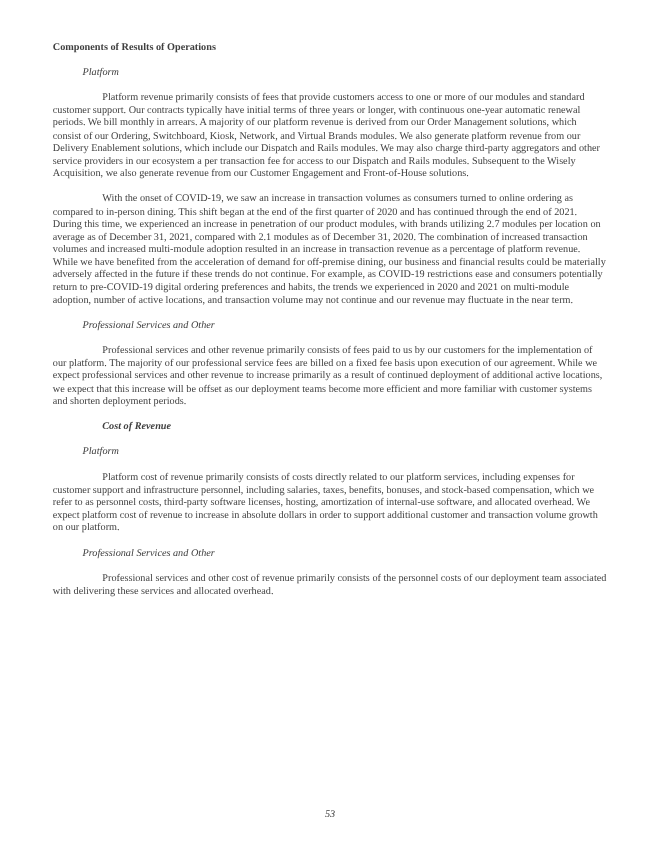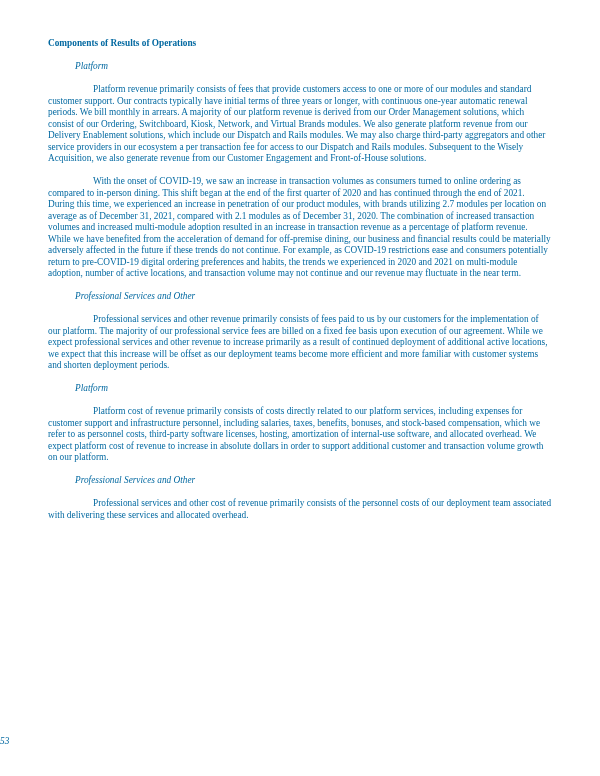--- a/index.html
+++ b/index.html
@@ -8,21 +8,21 @@
     background: #ffffff;
   }
   .page {
     position: relative;
     width: 600px;
     height: 776px;
     background: #ffffff;
     box-sizing: border-box;
     padding: 38px 48px 0 48px;
     font-family: "Liberation Serif", "DejaVu Serif", serif;
-    color: #0369a1;
+    color: #404040;
     overflow: hidden;
   }
   .block {
     font-size: 9.3px;
     line-height: 11.5px;
     margin: 0 0 11.5px 0;
     text-align: left;
   }
   .h1 {
     font-weight: bold;
@@ -37,35 +37,36 @@
     margin-left: 27px;
   }
   .p {
     text-indent: 45px;
   }
   .page-number {
     position: absolute;
     left: 0;
     top: 736px;
     width: 100%;
-    text-align: left;
+    text-align: center;
     font-size: 9.3px;
     font-style: italic;
   }
 </style>
 </head>
 <body>
 
 <div class="page">
   <div>
       <div class="block h1">Components of Results of Operations</div>
       <div class="block h3">Platform</div>
       <div class="block p">Platform revenue primarily consists of fees that provide customers access to one or more of our modules and standard customer support. Our contracts typically have initial terms of three years or longer, with continuous one-year automatic renewal periods. We bill monthly in arrears. A majority of our platform revenue is derived from our Order Management solutions, which consist of our Ordering, Switchboard, Kiosk, Network, and Virtual Brands modules. We also generate platform revenue from our Delivery Enablement solutions, which include our Dispatch and Rails modules. We may also charge third-party aggregators and other service providers in our ecosystem a per transaction fee for access to our Dispatch and Rails modules. Subsequent to the Wisely Acquisition, we also generate revenue from our Customer Engagement and Front-of-House solutions.</div>
       <div class="block p">With the onset of COVID-19, we saw an increase in transaction volumes as consumers turned to online ordering as compared to in-person dining. This shift began at the end of the first quarter of 2020 and has continued through the end of 2021. During this time, we experienced an increase in penetration of our product modules, with brands utilizing 2.7 modules per location on average as of December 31, 2021, compared with 2.1 modules as of December 31, 2020. The combination of increased transaction volumes and increased multi-module adoption resulted in an increase in transaction revenue as a percentage of platform revenue. While we have benefited from the acceleration of demand for off-premise dining, our business and financial results could be materially adversely affected in the future if these trends do not continue. For example, as COVID-19 restrictions ease and consumers potentially return to pre-COVID-19 digital ordering preferences and habits, the trends we experienced in 2020 and 2021 on multi-module adoption, number of active locations, and transaction volume may not continue and our revenue may fluctuate in the near term.</div>
       <div class="block h3">Professional Services and Other</div>
       <div class="block p">Professional services and other revenue primarily consists of fees paid to us by our customers for the implementation of our platform. The majority of our professional service fees are billed on a fixed fee basis upon execution of our agreement. While we expect professional services and other revenue to increase primarily as a result of continued deployment of additional active locations, we expect that this increase will be offset as our deployment teams become more efficient and more familiar with customer systems and shorten deployment periods.</div>
+      <div class="block h2">Cost of Revenue</div>
       <div class="block h3">Platform</div>
       <div class="block p">Platform cost of revenue primarily consists of costs directly related to our platform services, including expenses for customer support and infrastructure personnel, including salaries, taxes, benefits, bonuses, and stock-based compensation, which we refer to as personnel costs, third-party software licenses, hosting, amortization of internal-use software, and allocated overhead. We expect platform cost of revenue to increase in absolute dollars in order to support additional customer and transaction volume growth on our platform.</div>
       <div class="block h3">Professional Services and Other</div>
       <div class="block p">Professional services and other cost of revenue primarily consists of the personnel costs of our deployment team associated with delivering these services and allocated overhead.</div>
     </div>
   <div class="page-number">53</div>
 </div>
 
 </body></html>

